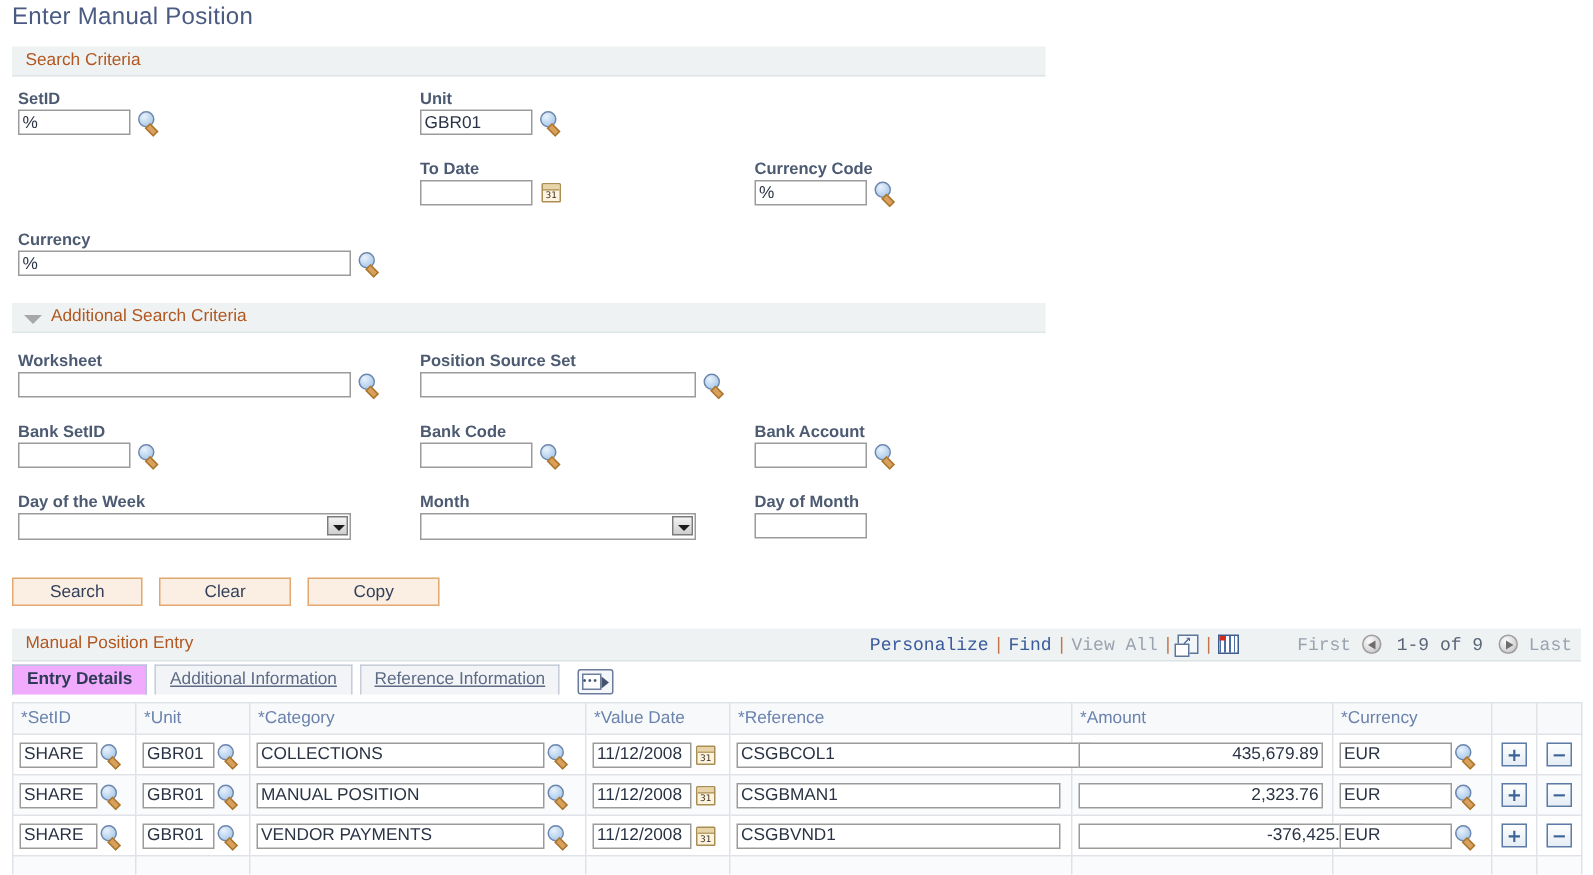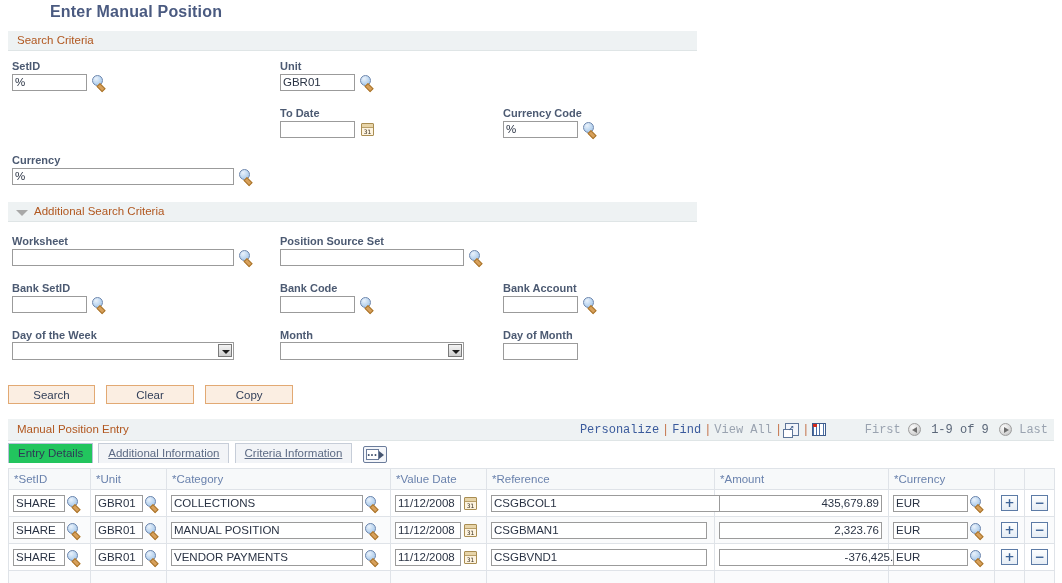--- a/index.html
+++ b/index.html
@@ -10,23 +10,22 @@
     font-family: "Liberation Sans", sans-serif;
     font-size: 11px;
     color: #333333;
     overflow: hidden;
   }
   .page { position: relative; width: 1062px; height: 583px; }
 
   
   .page-title {
     position: absolute; left: 8px; top: 3px;
-    font-size: 16px; color: #4a5a80; font-weight: bold;
+    font-size: 16px; color: #4a5a80; font-weight: normal;
     letter-spacing: .2px;
-    margin-left: 42px;
   }
 
   
   .group-bar {
     position: absolute; left: 8px; width: 689px; height: 20px;
     background: #eef2f3;
     border-bottom: 1px solid #dfe5e6;
   }
   .group-bar .gtitle {
     position: absolute; left: 9px; top: 3px;
@@ -191,21 +190,21 @@
   .navarrow.right::after { left: 4px;  border-left: 5px solid #6d6d6d; }
 
   
   .tabs { position: absolute; left: 8px; top: 443px; white-space: nowrap; }
   .tab {
     display: inline-block; height: 20px; line-height: 19px;
     padding: 0 9px; font-size: 11.5px;
     border: 1px solid #c6cdd8; border-bottom: none;
     margin-right: 2px; vertical-align: bottom;
   }
-  .tab.active { background: #22c55e; color: #2d3a55; font-weight: normal; border-color: #b6c2d8; }
+  .tab.active { background: #f0abfc; color: #2d3a55; font-weight: bold; border-color: #b6c2d8; }
   .tab.inactive { background: #f2f4f7; color: #5d6b85; text-decoration: underline; }
   .tabicon {
     display: inline-block; vertical-align: bottom;
     position: relative; width: 24px; height: 17px;
     margin-left: 6px;
     border: 1px solid #6c7d9b; border-radius: 2px;
     background: #f4f6fa;
   }
   .tabicon .inner {
     position: absolute; left: 2px; top: 2px; width: 13px; height: 11px;
@@ -399,21 +398,21 @@
       <span class="navarrow left"></span>
       <span class="cnt">1-9 of 9</span>
       <span class="navarrow right"></span>
       <span class="dim">Last</span>
     </span>
   </div>
 
   <div class="tabs">
     <span class="tab active">Entry Details</span>
     <span class="tab inactive">Additional Information</span>
-    <span class="tab inactive">Criteria Information</span>
+    <span class="tab inactive">Reference Information</span>
     <span class="tabicon">
       <span class="inner"></span>
       <span class="dots">•••</span>
       <span class="play"></span>
     </span>
   </div>
 
   <table class="grid">
     <colgroup>
       <col style="width:82px">

